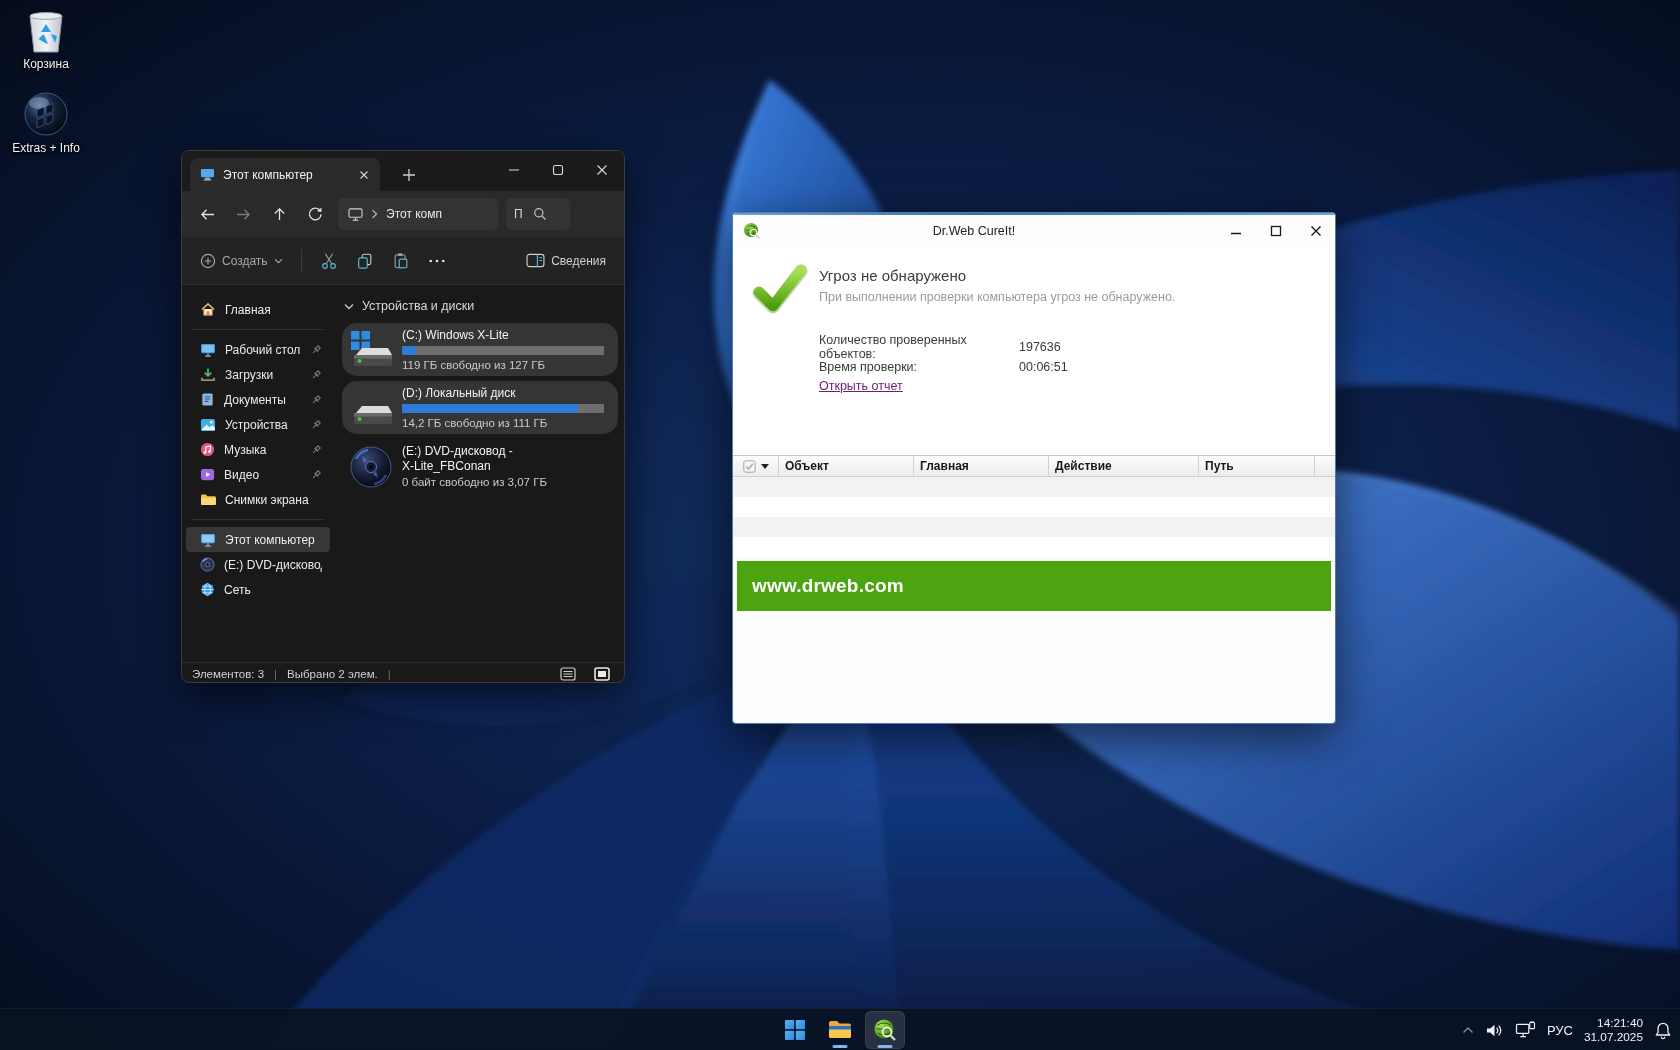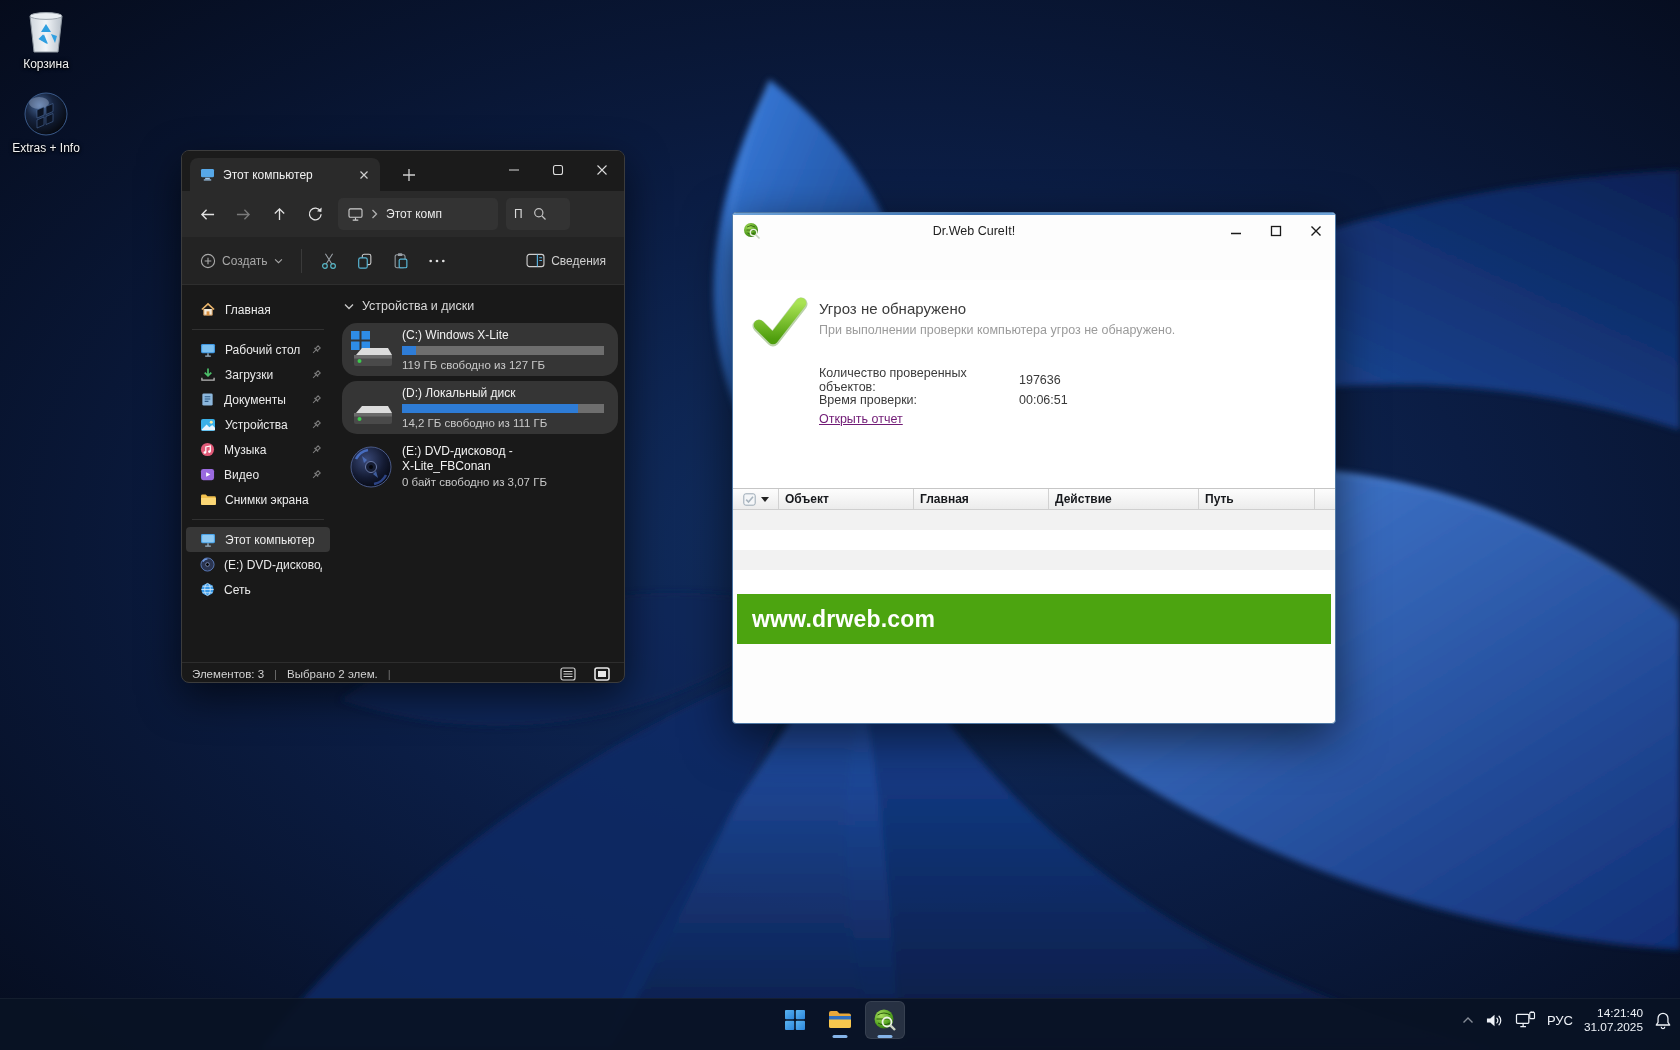--- a/index.html
+++ b/index.html
@@ -69,40 +69,40 @@
   .dw-titlebar { position:relative; height:32px; background:#fdfdfd; display:flex; align-items:center; padding:0 10px; }
   .dw-title { position:absolute; left:0; right:120px; text-align:center; font-size:12.5px; color:#222; }
   .dw-caption { position:absolute; right:8px; top:0; height:32px; display:flex; align-items:center; gap:18px; }
   .dw-cap-btn { width:22px; height:22px; display:flex; align-items:center; justify-content:center; cursor:pointer; }
   .dw-header { height:30px; background:#6fb300; display:flex; align-items:center; position:relative; }
   .dw-back { position:absolute; left:5px; top:2px; width:36px; height:26px; background:#5d9b00;
     border:1px solid #8fcc33; outline:1px solid #4e8600; border-radius:4px;
     display:flex; align-items:center; justify-content:center; cursor:pointer; }
   .dw-header-title { position:absolute; left:50px; right:90px; text-align:center; color:#fff; font-size:14px; }
   .dw-header-icons { position:absolute; right:12px; display:flex; gap:12px; align-items:center; }
-  .dw-content { position:relative; height:208px; background:#fff;margin-top:33px; }
+  .dw-content { position:relative; height:208px; background:#fff; }
   .dw-check { position:absolute; left:18px; top:16px; }
   .dw-result-title { position:absolute; left:86px; top:20px; font-size:15px; color:#3c3c3c; }
   .dw-result-sub { position:absolute; left:86px; top:43px; font-size:12.5px; color:#9b9b9b; }
   .dw-stats { position:absolute; left:86px; top:90px; font-size:12.5px; color:#3a3a3a; }
   .dw-stat { display:flex; height:20px; align-items:center; }
   .dw-stat-label { width:200px; }
   .dw-link { position:absolute; left:86px; top:132px; font-size:12.5px; color:#701a75; text-decoration:underline; cursor:pointer; }
   .dw-grid { display:flex; height:22px; border-top:1px solid #c6c6c6; border-bottom:1px solid #cfcfcf;
     background:linear-gradient(#fdfdfd,#ececec); font-size:12px; color:#16181c; }
   .dw-th { display:flex; align-items:center; padding:0 6px; border-right:1px solid #d2d2d2; font-weight:600; }
   .dw-th-check { width:46px; gap:5px; justify-content:center; }
   .dw-th-obj { width:135px; } .dw-th-threat { width:135px; } .dw-th-action { width:150px; } .dw-th-path { width:116px; }
   .dw-th-empty { flex:1; border-right:none; }
   .dw-rows { height:80px; background:repeating-linear-gradient(#f2f2f2 0 20px, #ffffff 20px 40px); }
   .dw-banner { margin:4px 4px 0; height:50px; background:#4ca410; display:flex; align-items:center; padding-left:15px; }
-  .dw-banner-text { color:#fff; font-size:23px; font-weight:bold; letter-spacing:.2px; }
+  .dw-banner-text { color:#fff; font-size:19px; font-weight:bold; letter-spacing:.2px; }
 
   
-  .taskbar { position:absolute; left:0; right:0; bottom:0; height:52px; background:rgba(9,18,36,.92);
+  .taskbar { position:absolute; left:0; right:0; bottom:0; height:42px; background:rgba(9,18,36,.92);
     border-top:1px solid rgba(255,255,255,.05); }
   .tk-center { position:absolute; left:50%; top:0; height:42px; transform:translateX(-50%);
     display:flex; align-items:center; gap:5px; }
   .tk-btn { position:relative; width:40px; height:38px; border-radius:6px; display:flex; align-items:center; justify-content:center; cursor:pointer; }
   .tk-btn.active { background:rgba(255,255,255,.13); box-shadow:inset 0 0 0 1px rgba(255,255,255,.08); }
   .tk-underline { position:absolute; bottom:1px; left:50%; transform:translateX(-50%); width:15px; height:3px; border-radius:2px; background:#85b4e8; }
   .tk-tray { position:absolute; right:8px; top:0; height:42px; display:flex; align-items:center; gap:11px; color:#eef2f8; }
   .tk-lang { font-size:13px; cursor:pointer; }
   .tk-clock { text-align:right; font-size:11.8px; line-height:14px; cursor:pointer; }
 </style>

